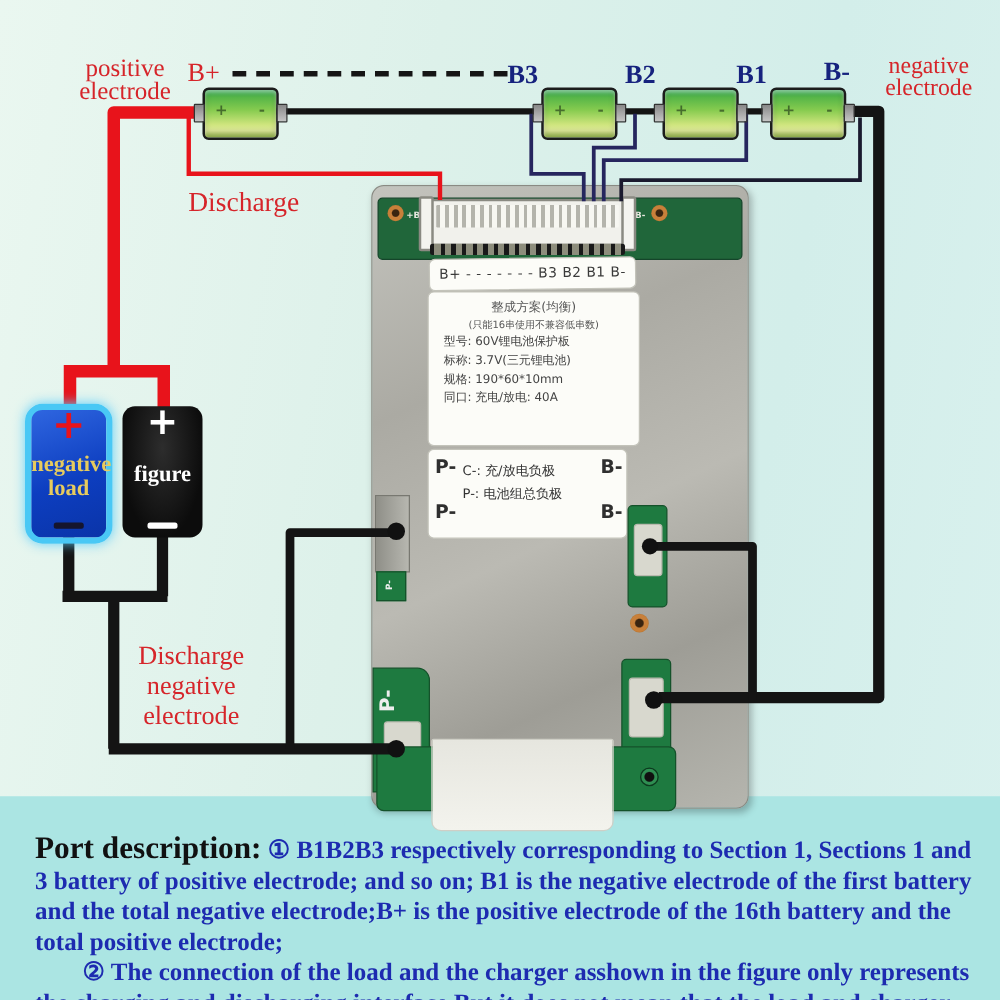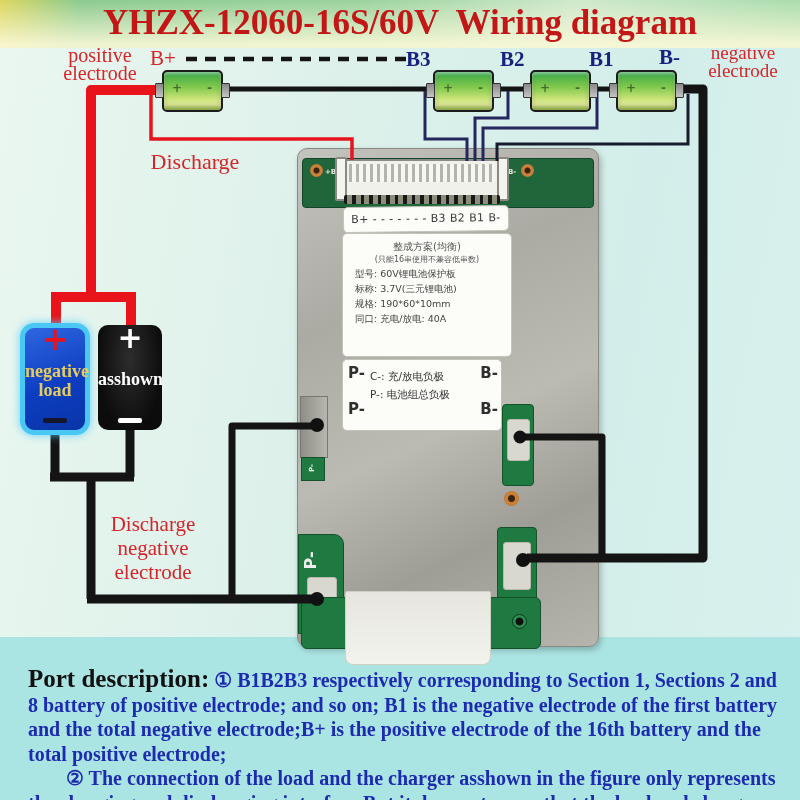--- a/index.html
+++ b/index.html
@@ -79,23 +79,20 @@
   .desc{font-weight:bold;color:#1d2bb0;font-size:20px;line-height:24.5px;}
   .desc-h{color:#111;font-size:25px;}
   .desc-p2{font-weight:bold;color:#1d2bb0;font-size:20px;line-height:24.5px;text-indent:38px;}
   svg.wires{position:absolute;left:0;top:0;z-index:3;pointer-events:none;}
 </style>
 </head>
 <body>
 
 <div class="stage">
 
-  <div class="header">
-    <div class="title">YHZX-12060-16S/60V  Wiring diagram</div>
-  </div>
 
   <div class="pcb">
     <div class="greentop"></div>
     <div class="screw" style="left:12px;top:15px;"></div>
     <div class="screw" style="left:223px;top:15px;"></div>
     <div class="silk" style="left:27px;top:19px;">+B</div>
     <div class="silk" style="left:210px;top:19px;">B-</div>
     <div class="conn">
       <div class="teeth"></div>
       <div class="wing" style="left:-8px;"></div>
@@ -222,22 +219,22 @@
   <div class="loadbox">
     <span class="boxplus-red">+</span>
     <div class="loadtxt">
       <div>negative</div>
       <div>load</div>
     </div>
     <div class="minusbar dark"></div>
   </div>
   <div class="chbox">
     <span class="boxplus-wh">+</span>
-    <div class="chtxt">asshown</div>
+    <div class="chtxt">figure</div>
     <div class="minusbar white"></div>
   </div>
 
   <div class="bottom">
-    <div class="desc"><span class="desc-h">Port description:</span> <span>① B1B2B3 respectively corresponding to Section 1, Sections 2 and 8 battery of positive electrode; and so on; B1 is the negative electrode of the first battery and the total negative electrode;B+ is the positive electrode of the 16th battery and the total positive electrode;</span></div>
+    <div class="desc"><span class="desc-h">Port description:</span> <span>① B1B2B3 respectively corresponding to Section 1, Sections 1 and 3 battery of positive electrode; and so on; B1 is the negative electrode of the first battery and the total negative electrode;B+ is the positive electrode of the 16th battery and the total positive electrode;</span></div>
     <div class="desc-p2">② The connection of the load and the charger asshown in the figure only represents the charging and discharging interface,But it does not mean  that the load and charger are connected in parallel at the same time.</div>
   </div>
 
 </div>
 
 </body></html>

